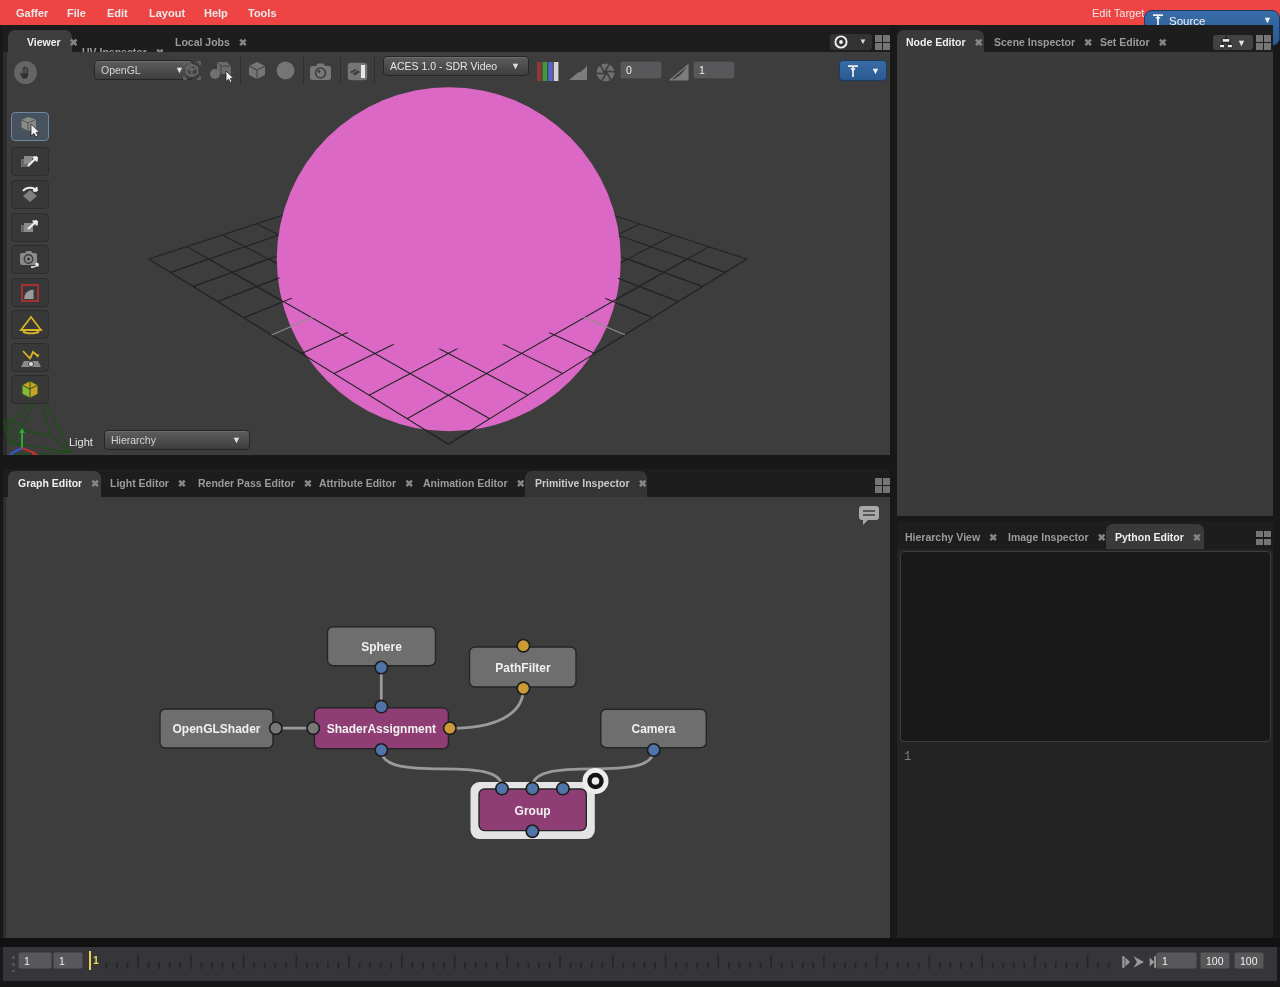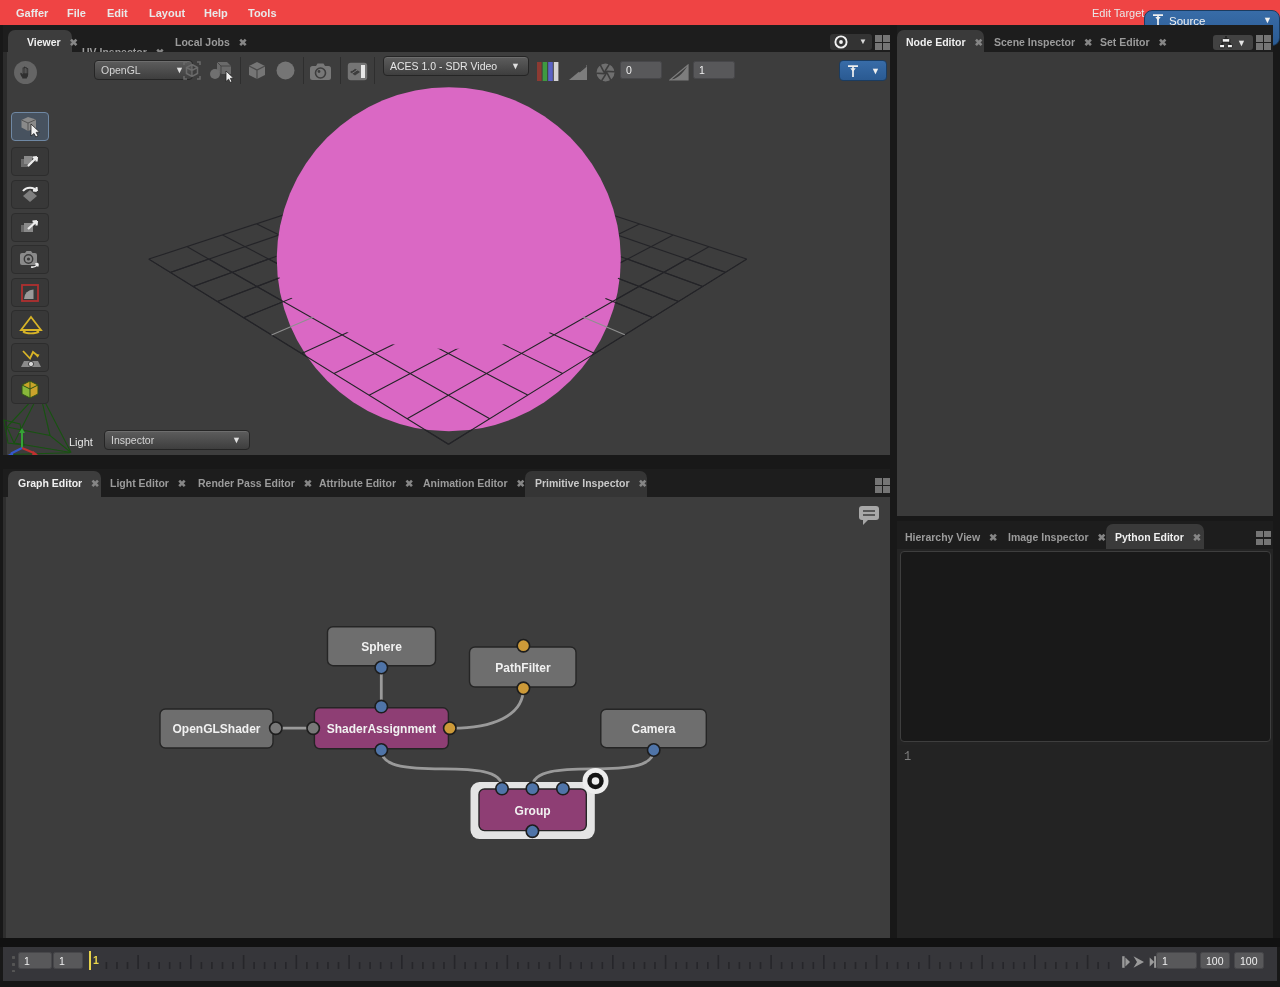--- a/index.html
+++ b/index.html
@@ -267,21 +267,21 @@
       <path d="M13 3 L21 7 L21 16 L13 20 L5 16 L5 7 Z" fill="#7fae38"></path>
       <path d="M13 3 L21 7 L13 11 L5 7 Z" fill="#c8a428"></path>
       <path d="M13 11 L13 20 L5 16 L5 7 Z" fill="#88b83a"></path>
       <path d="M13 11 L13 20 L21 16 L21 7 Z" fill="#caa32c"></path>
       <path d="M13 3 L21 7 L21 16 L13 20 L5 16 L5 7 Z M13 3 L13 11 M5 7 L13 11 L21 7 M13 11 L13 20" stroke="#2d5016" stroke-width="1" fill="none"></path>
     </svg>
   </div>
 
   <div style="position:absolute; left:66px; top:384px; color:#e8e8e8; font-size:11px;">Light</div>
   <div class="dd" style="left:101px; top:378px; width:146px; height:20px;">
-      <span class="lbl">Inspector</span>
+      <span class="lbl">Hierarchy</span>
       <span class="arw">▼</span>
     </div>
 </div>
 
 <div class="tabbar" style="left:3px; top:469px; width:887px; height:28px;">
   <div class="atab" style="left:5px; top:2px; width:93px; height:26px; background:#3d3d3d;"></div>
   <div class="atab" style="left:522px; top:2px; width:122px; height:26px; background:#353535;"></div>
   <div class="tab act" style="left:15px; top:8px;">Graph Editor <span class="x">✖</span></div>
   <div class="tab" style="left:107px; top:8px;">Light Editor <span class="x">✖</span></div>
   <div class="tab" style="left:195px; top:8px;">Render Pass Editor <span class="x">✖</span></div>

